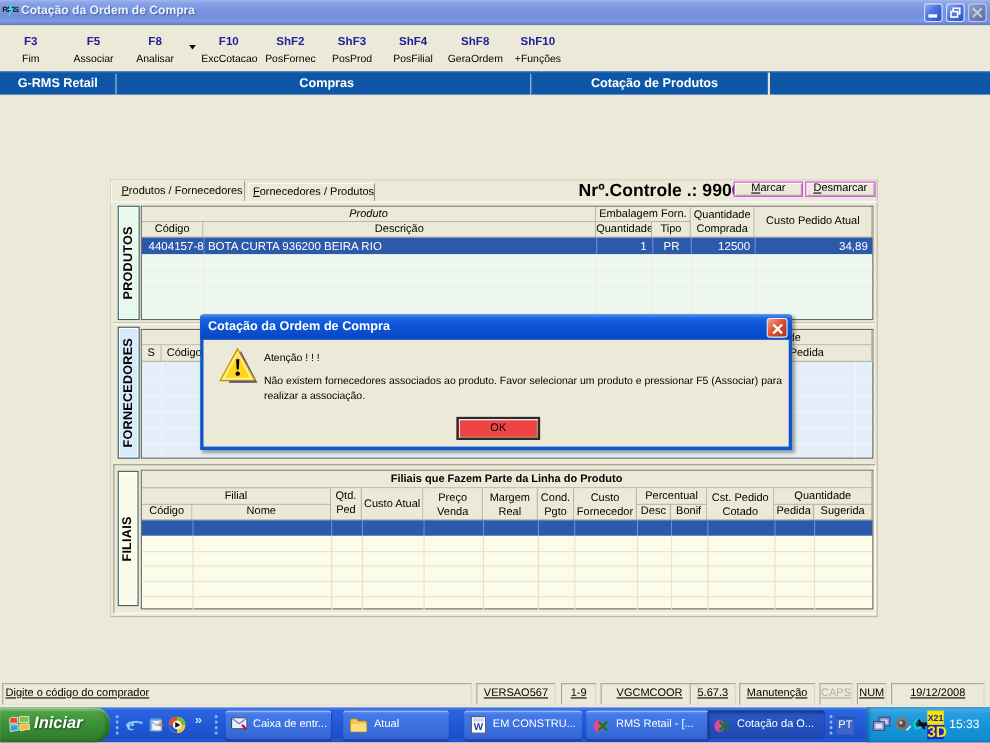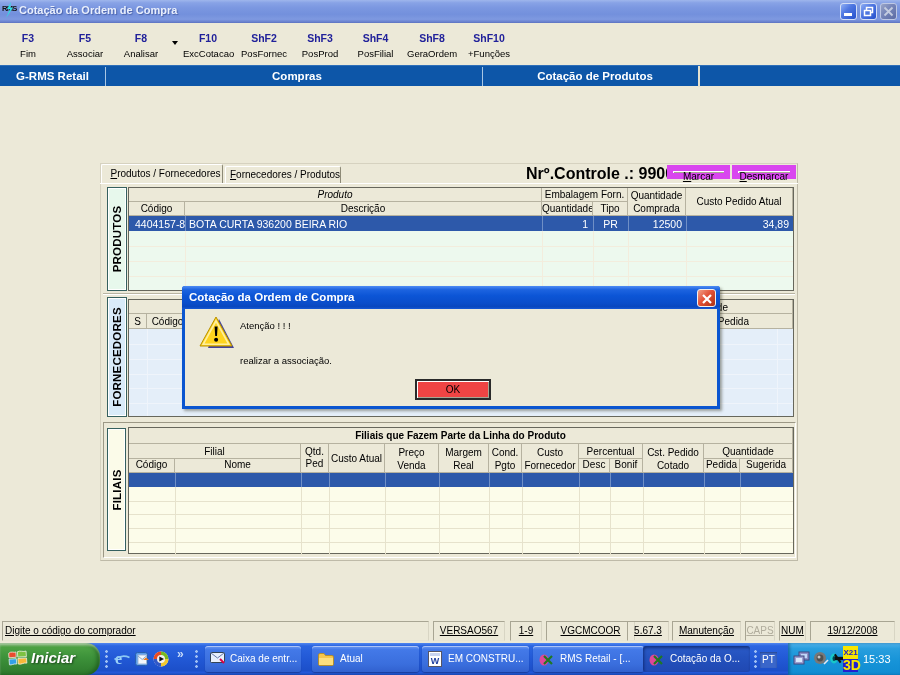--- a/index.html
+++ b/index.html
@@ -6,21 +6,21 @@
 .abs{position:absolute;}
 #titlebar{left:0;top:0;width:900px;height:23px;background:linear-gradient(180deg,#9FB6EC 0%,#88A3E6 12%,#7C98E1 32%,#7390DC 62%,#7E99E0 84%,#687FCC 96%,#5A70BE 100%);}
 .tbtn{position:absolute;top:3px;width:17px;height:17px;border-radius:3px;border:1px solid #D4DEF6;}
 .titem{position:absolute;text-align:center;white-space:nowrap;}
 .fkey{font-weight:bold;font-size:10.5px;color:#21219A;}
 .fname{font-size:9.5px;color:#000;margin-top:4px;}
 #bluebar{left:0;top:65px;width:900px;height:21px;background:#0D56A8;border-top:1px solid #2E6FB8;}
 #bluebar .sec{position:absolute;top:0;height:21px;line-height:20px;color:#FFF;font-weight:bold;font-size:11.5px;text-align:center;white-space:nowrap;}
 #bluebar .div{position:absolute;top:1px;width:1px;height:19px;background:#A8C6E4;}
 .tab{position:absolute;background:#ECE9D8;border:1px solid #8D8A77;border-bottom:none;border-top-color:#FFF;border-left-color:#FFF;border-radius:2px 2px 0 0;text-align:center;font-size:10px;white-space:nowrap;}
-.btn97{position:absolute;background:#ECE9D8;border:6px solid #d946ef;box-shadow:inset 1px 1px 0 #FFF, inset -1px -1px 0 #A8A593;text-align:center;font-size:10px;white-space:nowrap;}
+.btn97{position:absolute;background:#ECE9D8;border:1px solid #d946ef;box-shadow:inset 1px 1px 0 #FFF, inset -1px -1px 0 #A8A593;text-align:center;font-size:10px;white-space:nowrap;}
 .vlabel{position:absolute;border:1px solid #35605F;box-shadow:inset 0 0 0 1px #FFF;display:flex;align-items:center;justify-content:center;}
 .vlabel span{transform:rotate(-90deg);white-space:nowrap;font-weight:bold;font-size:11.5px;letter-spacing:0.2px;}
 .tbl{position:absolute;border:1px solid #67675C;}
 .hc{position:absolute;background:#ECE9D8;border-right:1px solid #B6B2A0;border-bottom:1px solid #B6B2A0;font-size:10px;text-align:center;overflow:hidden;white-space:nowrap;}
 .cell{position:absolute;font-size:10px;overflow:hidden;white-space:nowrap;}
 .rowline{position:absolute;height:1px;}
 .colline{position:absolute;width:1px;}
 #dlg{left:182px;top:286px;width:538px;height:123px;background:#0A55D0;border-radius:3px 3px 0 0;box-shadow:2px 2px 3px rgba(60,60,40,0.45);}
 #dlgtitle{position:absolute;left:0;top:0;width:538px;height:23px;border-radius:3px 3px 0 0;background:linear-gradient(180deg,#4E8CF4 0%,#1D64E0 16%,#0C55D6 42%,#0A4DCA 75%,#0947BE 90%,#1659D6 100%);color:#fff;font-weight:bold;font-size:11.5px;line-height:22px;padding-left:7px;}
 #dlgbody{position:absolute;left:3px;top:23px;width:532px;height:97px;background:#ECE9D8;}
@@ -234,20 +234,21 @@
   </div>
   <div id="dlgbody">
     <svg style="position:absolute;left:14px;top:7px;" width="37" height="35" viewBox="0 0 37 35">
       <path d="M20 3 L35 32 L9 32 Z" fill="#44449A"></path>
       <path d="M17 1 L33 30 L1 30 Z" fill="#FFD41E" stroke="#B89000" stroke-width="1"></path>
       <path d="M17 5 L29.8 28.3 L4.2 28.3 Z" fill="none" stroke="#FFEF9C" stroke-width="1.6"></path>
       <path d="M15.6 10.5 h3 l-0.6 9.5 h-1.8 Z" fill="#000"></path>
       <circle cx="17.1" cy="23.7" r="2" fill="#000"></circle>
     </svg>
     <div class="abs" style="left:55px;top:11px;font-size:9.5px;white-space:nowrap;">Atenção ! ! !</div>
+    <div class="abs" style="left:55px;top:32px;font-size:9.5px;white-space:nowrap;">Não existem fornecedores associados ao produto. Favor selecionar um produto e pressionar F5 (Associar) para</div>
     <div class="abs" style="left:55px;top:46px;font-size:9.5px;white-space:nowrap;">realizar a associação.</div>
     <div class="abs" style="left:230px;top:70px;width:76px;height:21px;background:#ef4444;border:2px solid #2A2A2A;box-shadow:inset 1px 1px 0 #FFF, inset -1px -1px 0 #A8A593;text-align:center;line-height:17px;font-size:10px;">OK</div>
   </div>
 </div>
 
 <div class="abs" style="left:0;top:620px;width:900px;height:23px;background:#ECE9D8;">
   <div class="scell" style="left:2px;width:427px;text-align:left;padding-left:2px;">Digite o código do comprador</div>
   <div class="scell" style="left:433px;width:72px;">VERSAO567</div>
   <div class="scell" style="left:510px;width:32px;">1-9</div>
   <div class="scell" style="left:546px;width:89px;">VGCMCOOR</div>
@@ -293,21 +294,21 @@
   <div class="abs" style="left:177px;top:4px;color:#C8DCF8;font-size:12px;font-weight:bold;letter-spacing:-1px;">»</div>
   <div class="dots" style="left:195px;"></div>
   <div class="tkbtn" style="left:205px;width:96px;">
     <svg style="position:absolute;left:5px;top:6px;" width="15" height="13" viewBox="0 0 15 13">
         <rect x="0.5" y="0.5" width="14" height="10" rx="1" fill="#E8F0FC" stroke="#345"></rect>
         <path d="M1 1 L7.5 6 L14 1" stroke="#67A" fill="none"></path>
         <path d="M10 7 l4 4" stroke="#D04" stroke-width="2"></path>
       </svg>
     <span style="margin-left:25px;">Caixa de entr...</span>
   </div>
-  <div class="tkbtn" style="left:312px;width:107px;">
+  <div class="tkbtn" style="left:312px;width:96px;">
     <svg style="position:absolute;left:6px;top:7px;" width="16" height="13" viewBox="0 0 16 13">
         <path d="M0.5 2 Q0.5 0.5 2 0.5 L6 0.5 L7.5 2.5 L14 2.5 Q15.5 2.5 15.5 4 L15.5 11 Q15.5 12.5 14 12.5 L2 12.5 Q0.5 12.5 0.5 11 Z" fill="#F6C64C" stroke="#B88A18" stroke-width="0.8"></path>
         <path d="M1 5 L15 5 L15 11.5 Q15 12 14 12 L2 12 Q1 12 1 11.5 Z" fill="#FCDE7E"></path>
       </svg>
     <span style="margin-left:28px;">Atual</span>
   </div>
   <div class="tkbtn" style="left:422px;width:107px;">
     <svg style="position:absolute;left:6px;top:5px;" width="14" height="16" viewBox="0 0 14 16">
         <rect x="0.5" y="0.5" width="13" height="15" fill="#fff" stroke="#556"></rect>
         <rect x="2" y="2" width="10" height="3" fill="#C8D4F0"></rect>

